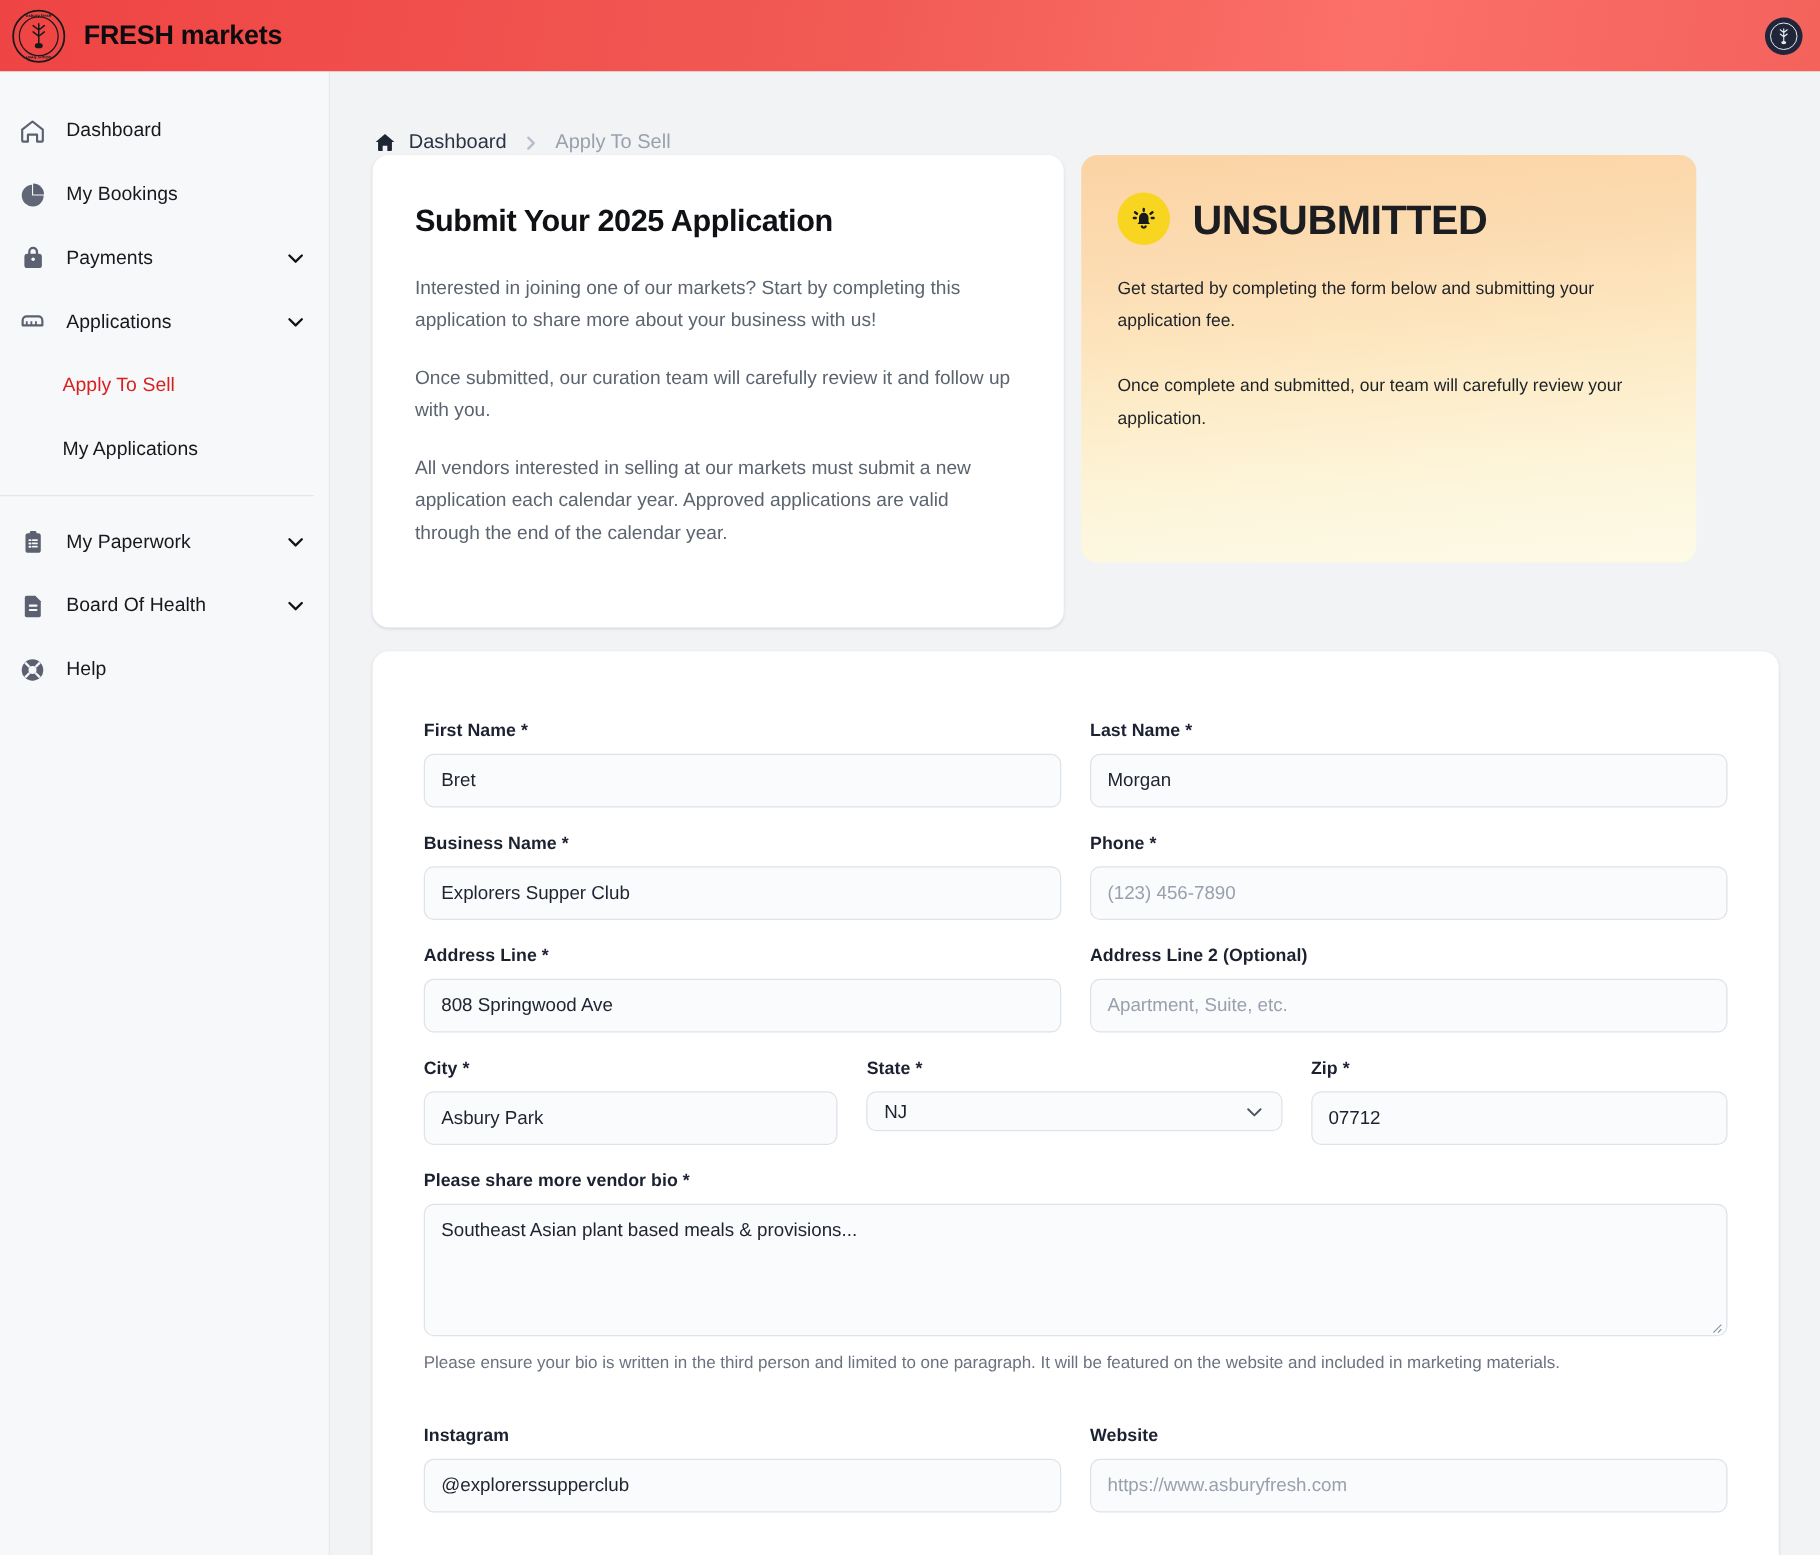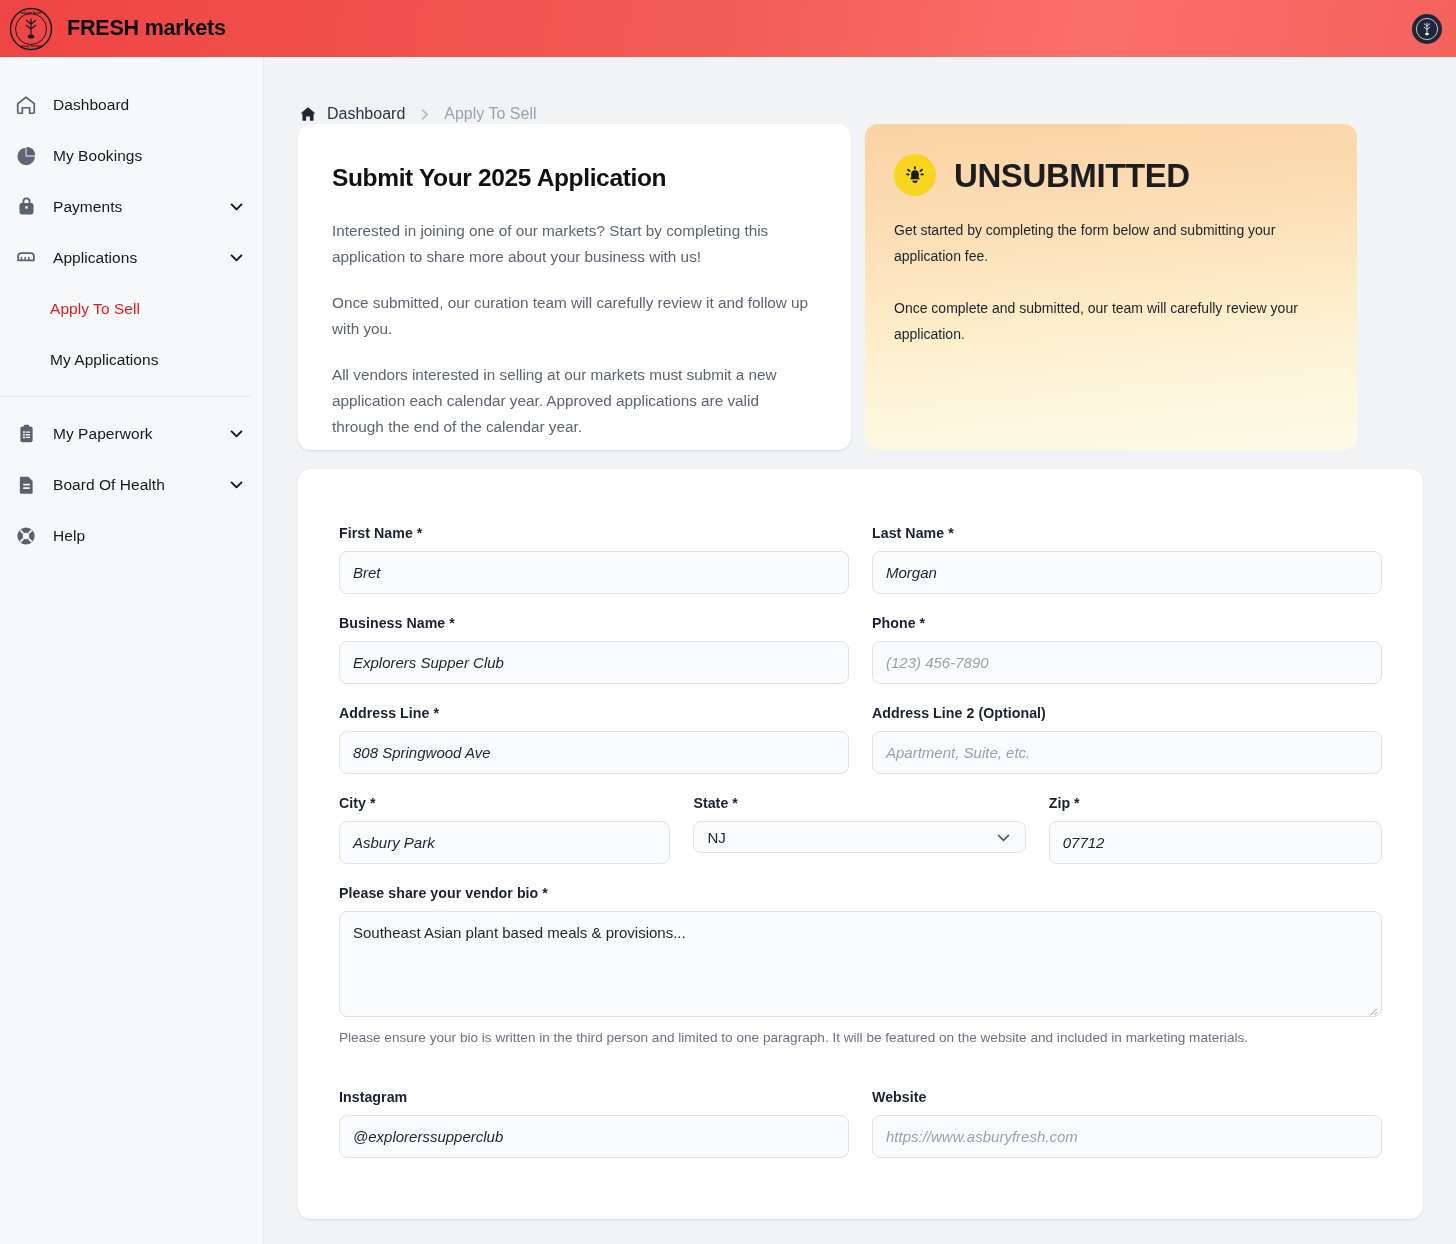--- a/index.html
+++ b/index.html
@@ -144,21 +144,21 @@
     gap: 14px;
     padding: 6px 29px 0 34px;
   }
   .card {
     background: #ffffff;
     border-radius: 13px;
     box-shadow: 0 1px 3px rgba(16,24,40,.07), 0 1px 2px rgba(16,24,40,.04);
   }
   .card-intro {
     width: 553px;
-    height: 326px;
+    height: 378px;
     padding: 40px 36px 0 34px;
   }
   .intro-title {
     font-size: 24.5px;
     font-weight: 700;
     color: #0f1115;
     letter-spacing: -0.35px;
     margin-bottom: 26px;
   }
   .intro-p {
@@ -237,21 +237,20 @@
     height: 43px;
     border: 1px solid #dfe2e7;
     border-radius: 8px;
     background: #fafbfc;
     display: flex;
     align-items: center;
     padding: 0 13px;
     font-size: 15px;
     color: #1d2330;
     cursor: text;
-    font-style: italic;
   }
   .finput.placeholder { color: #9aa1ae; }
   .fselect {
     height: 32px;
     border: 1px solid #dfe2e7;
     border-radius: 8px;
     background: #fafbfc;
     display: flex;
     align-items: center;
     padding: 0 13px;
@@ -516,21 +515,21 @@
         </div>
       </div>
       <div class="fgroup zip">
         <label class="flabel">Zip *</label>
         <div class="finput">07712</div>
       </div>
     </div>
 
     <div class="row">
       <div class="fgroup full">
-        <label class="flabel">Please share your vendor bio *</label>
+        <label class="flabel">Please share more vendor bio *</label>
         <div class="ftextarea">
           <span>Southeast Asian plant based meals &amp; provisions...</span>
           <span class="resize-grip">
             <svg width="11" height="11" viewBox="0 0 12 12" stroke="currentColor" stroke-width="1">
                 <path d="M11 4 L4 11 M11 8 L8 11"></path>
               </svg>
           </span>
         </div>
         <div class="fhelp">Please ensure your bio is written in the third person and limited to one paragraph. It will be featured on the website and included in marketing materials.</div>
       </div>

